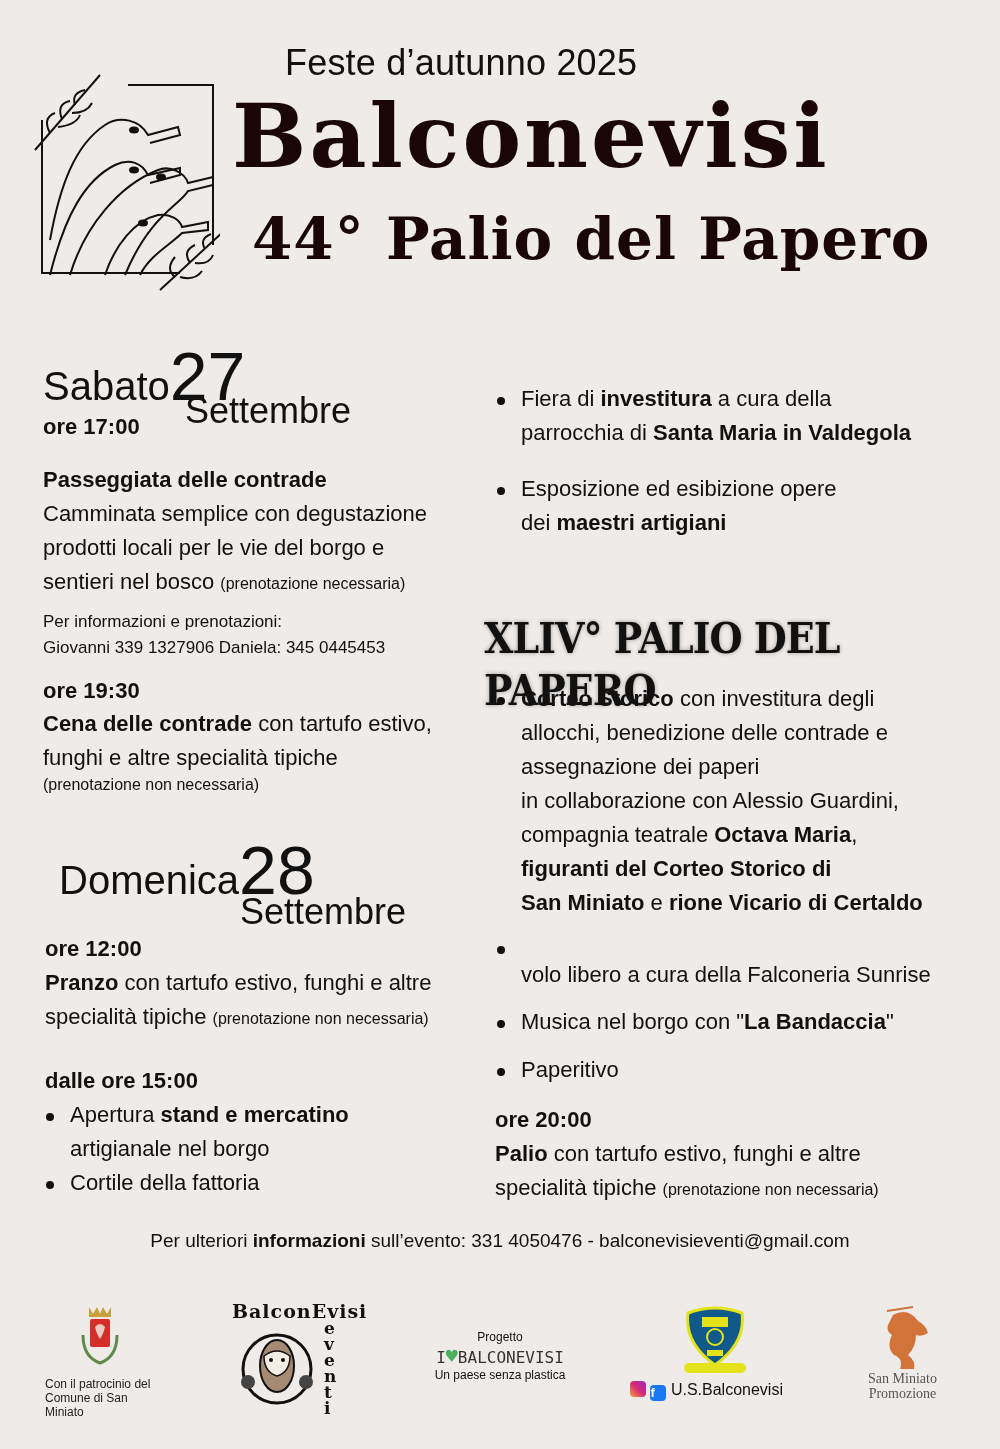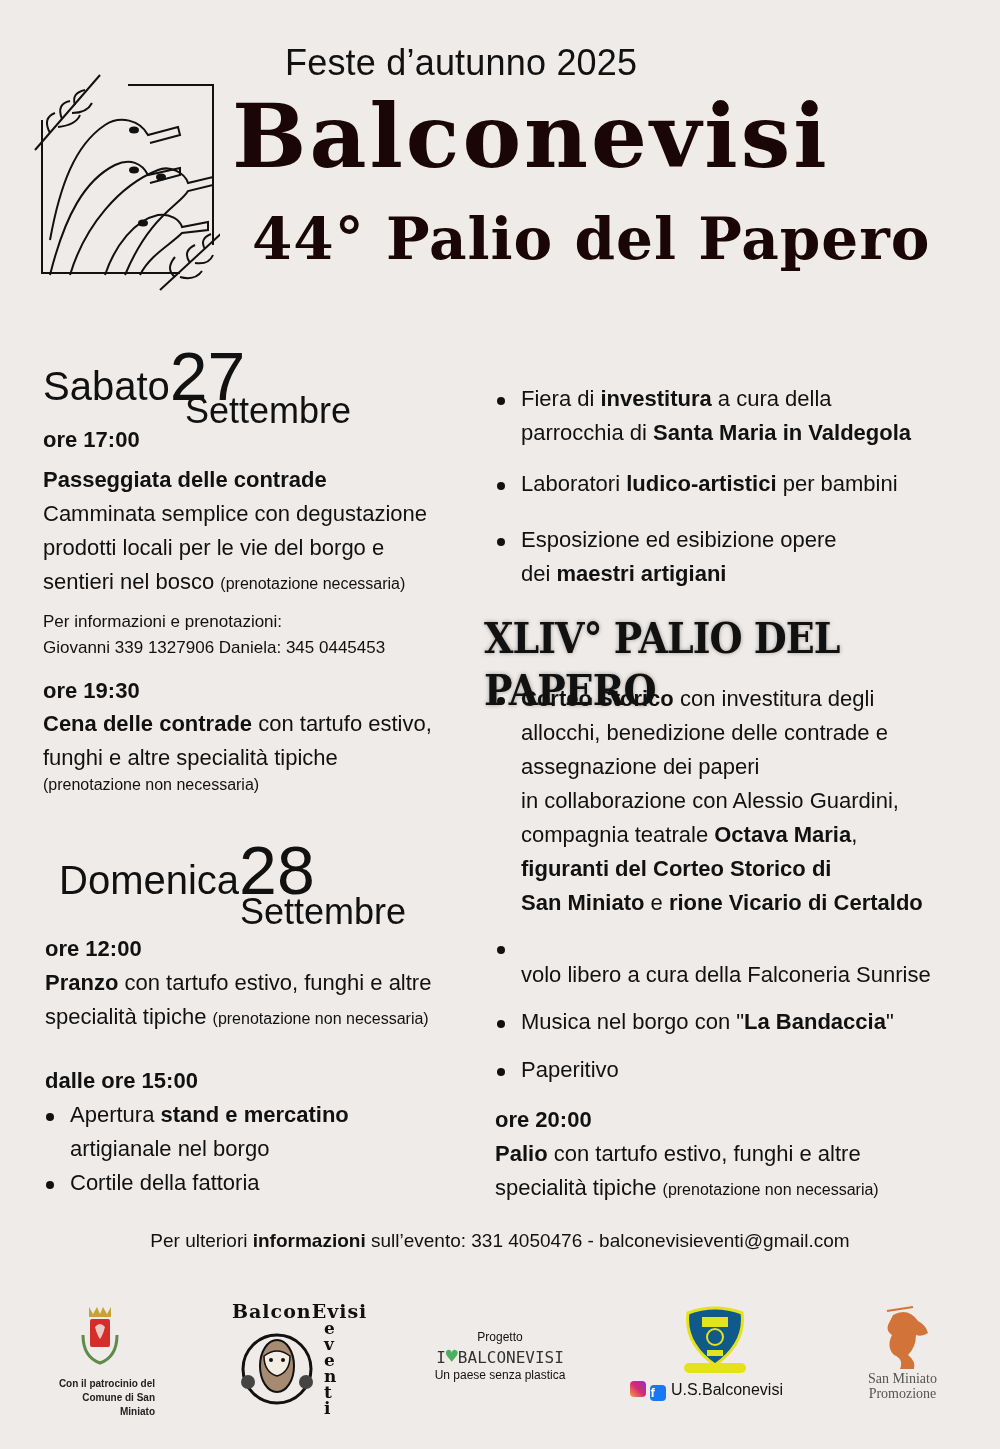--- a/index.html
+++ b/index.html
@@ -40,21 +40,21 @@
   #palio-heading {
     left: 484px; top: 612px; font-size: 38px; font-weight: 900;
     font-family: "DejaVu Serif", "Liberation Serif", serif;
     letter-spacing: -1px; color: #111;
     text-shadow: 0 0 4px rgba(0,0,0,0.35);
     transform: scaleY(1.15); transform-origin: left top;
   }
 
   #footer-info { left: 0; width: 1000px; top: 1230px; text-align: center; font-size: 19px; }
 
-  .logo-cap { font-size: 10px; text-align: right; line-height: 14px; color: #222; font-weight: bold; }
+  .logo-cap { font-size: 12px; text-align: left; line-height: 14px; color: #222; }
 </style>
 </head>
 <body>
 
 <div class="abs sans" id="festa">Feste d’autunno 2025</div>
 <div class="abs serif-bold" id="title">Balconevisi</div>
 <div class="abs serif-bold" id="subtitle">44° Palio del Papero</div>
 
 <svg class="abs" id="logo-ducks" viewBox="0 0 190 230">
   <g fill="none" stroke="#111" stroke-width="2">
@@ -75,21 +75,21 @@
     <path d="M130,225 L195,165"></path>
     <path d="M145,212 q-10,-8 0,-20 M160,198 q-8,-12 5,-18 M175,184 q-6,-10 6,-15 M150,212 q15,4 22,-6 M165,198 q14,2 18,-8"></path>
   </g>
 </svg>
 
 <div class="abs" style="left:43px;top:342px;">
   <span class="dayname">Sabato</span><span class="daynum">27</span>
 </div>
 <div class="abs month" style="left:185px;top:393px;">Settembre</div>
 
-<div class="abs time" style="left:43px;top:427px;">ore 17:00</div>
+<div class="abs time" style="left:43px;top:414px;">ore 17:00</div>
 <div class="abs" style="left:43px;top:463px;width:440px;">
   <div class="txt b">Passeggiata delle contrade</div>
   <div class="txt">Camminata semplice con degustazione</div>
   <div class="txt">prodotti locali per le vie del borgo e</div>
   <div class="txt"><span>sentieri nel bosco</span> <span class="small">(prenotazione necessaria)</span></div>
 </div>
 <div class="abs info" style="left:43px;top:609px;">
   <div>Per informazioni e prenotazioni:</div>
   <div>Giovanni 339 1327906 Daniela: 345 0445453</div>
 </div>
@@ -113,21 +113,20 @@
 </div>
 
 <div class="abs time" style="left:45px;top:1068px;">dalle ore 15:00</div>
 <ul class="abs bul" style="left:44px;top:1098px;width:430px;">
   <li><span>Apertura </span><span class="b">stand e mercatino</span><br><span>artigianale nel borgo</span></li>
   <li><span>Cortile della fattoria</span></li>
 </ul>
 
 <ul class="abs bul" style="left:495px;top:382px;width:480px;">
   <li><span>Fiera di </span><span class="b">investitura</span><span> a cura della</span><br><span>parrocchia di </span><span class="b">Santa Maria in Valdegola</span></li>
-  <li style="margin-top:17px;"><span>Laboratori </span><span class="b">ludico-artistici</span><span> per bambini</span></li>
   <li style="margin-top:22px;"><span>Esposizione ed esibizione opere</span><br><span>dei </span><span class="b">maestri artigiani</span></li>
 </ul>
 
 <div class="abs" id="palio-heading">XLIV° PALIO DEL PAPERO</div>
 
 <ul class="abs bul" style="left:495px;top:682px;width:480px;">
   <li>
     <span class="b">Corteo Storico</span><span> con investitura degli</span><br>
     <span>allocchi, benedizione delle contrade e</span><br>
     <span>assegnazione dei paperi</span><br>

